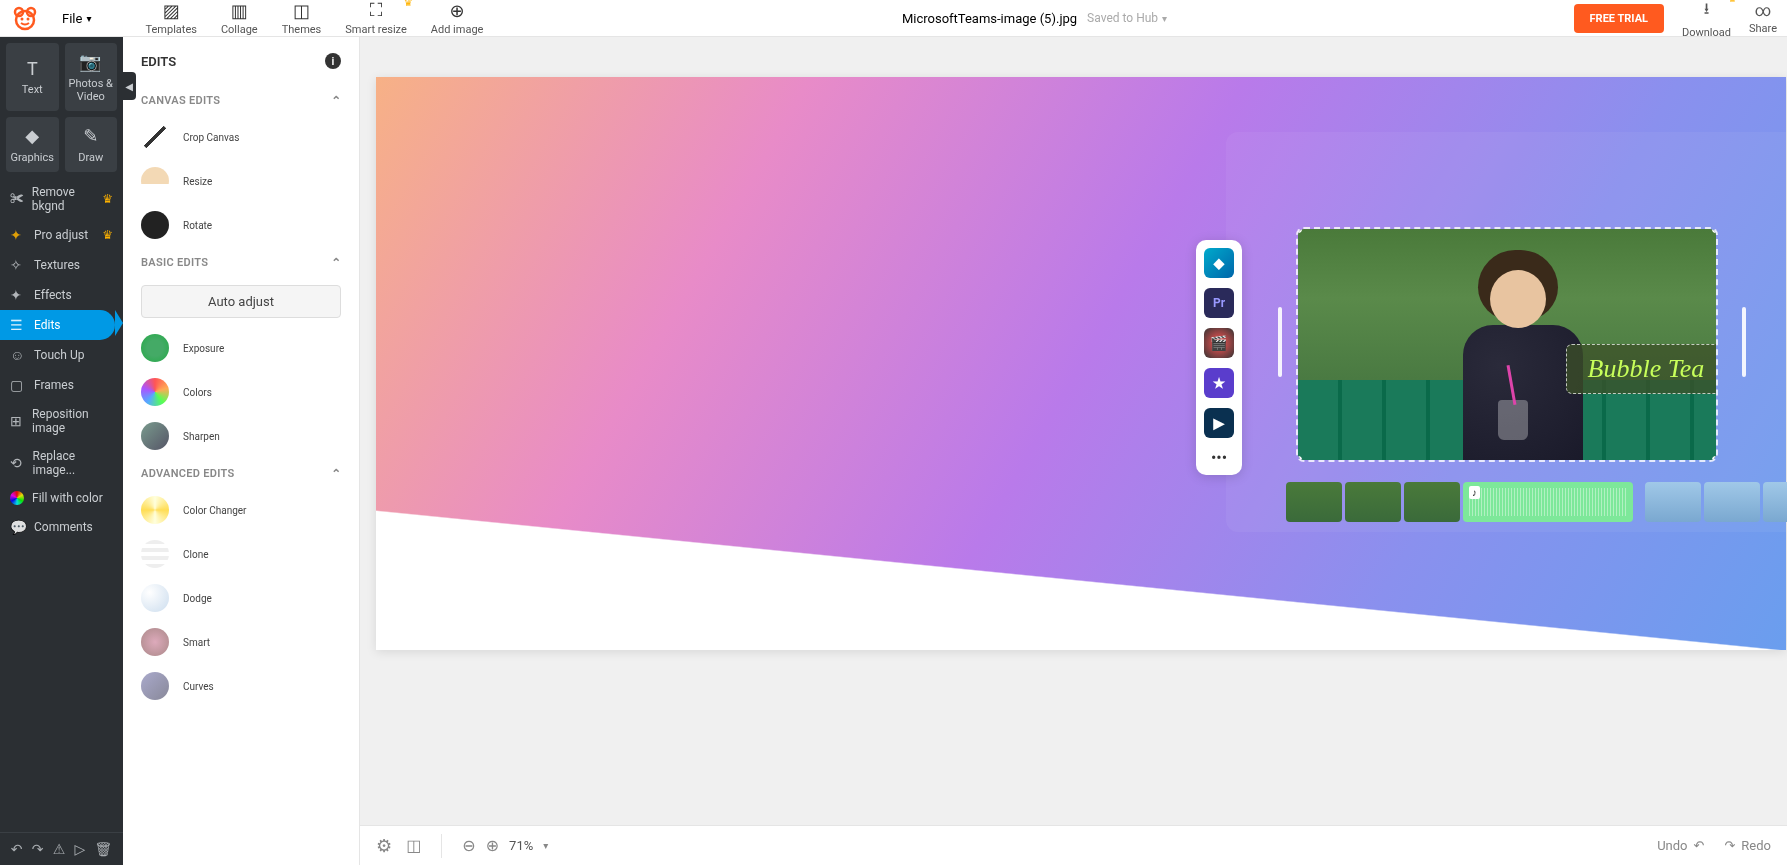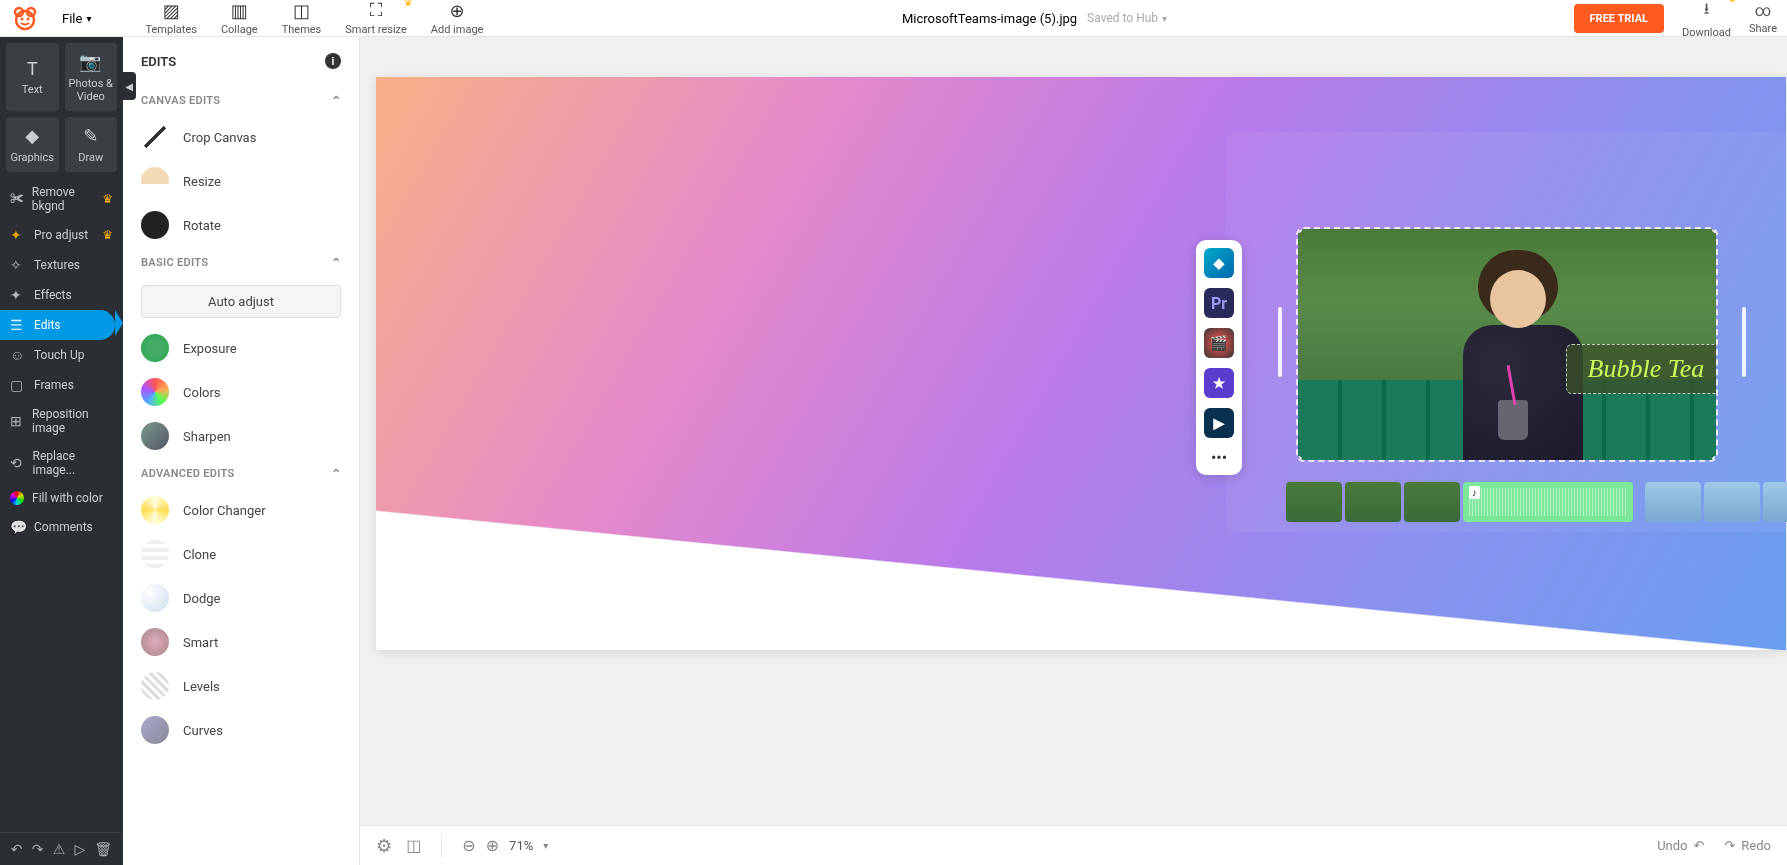--- a/index.html
+++ b/index.html
@@ -30,21 +30,21 @@
 .rail-item.active::after { content: ''; position: absolute; right: -8px; top: 0; bottom: 0; width: 0; height: 0; border-top: 13px solid transparent; border-bottom: 13px solid transparent; border-left: 8px solid #0099e5; }
 .rail-item .icon { width: 16px; font-size: 14px; opacity: 0.85; }
 .crown { color: #ffb300; font-size: 12px; margin-left: auto; }
 .rail-footer { margin-top: auto; display: flex; justify-content: space-around; padding: 8px 6px; border-top: 1px solid #3a3f44; }
 .rail-footer span { font-size: 14px; cursor: pointer; opacity: 0.8; }
 
 .panel { width: 237px; background: #fff; border-right: 1px solid #e5e5e5; overflow-y: auto; position: relative; }
 .panel-collapse { position: absolute; left: -1px; top: 35px; width: 14px; height: 28px; background: #2b2f33; border-radius: 0 4px 4px 0; display: flex; align-items: center; justify-content: center; color: #c9cdd1; cursor: pointer; font-size: 10px; z-index: 2; }
 .panel-head { display: flex; align-items: center; justify-content: space-between; padding: 16px 18px; font-size: 13px; font-weight: 600; color: #333; }
 .panel-section-head { display: flex; align-items: center; justify-content: space-between; padding: 8px 18px; font-size: 11px; font-weight: 600; color: #888; letter-spacing: 0.3px; cursor: pointer; }
-.panel-item { display: flex; align-items: center; gap: 14px; padding: 8px 18px; font-size: 13px; color: #444; cursor: pointer; }
+.panel-item { display: flex; align-items: center; gap: 14px; padding: 8px 18px; font-size: 10px; color: #444; cursor: pointer; }
 .panel-item .thumb { width: 28px; height: 28px; border-radius: 50%; background: #ccc; flex-shrink: 0; }
 .panel-item .thumb.crop { background: linear-gradient(135deg,#fff 45%,#333 45%,#333 55%,#fff 55%); }
 .panel-item .thumb.resize { background: linear-gradient(#f3d9b5,#f3d9b5 60%,#fff 60%); }
 .panel-item .thumb.rotate { background: #222; }
 .panel-item .thumb.exposure { background: radial-gradient(circle,#4a6 40%,#2a4 100%); }
 .panel-item .thumb.colors { background: conic-gradient(#f55,#fa5,#5f5,#5af,#a5f,#f55); }
 .panel-item .thumb.sharpen { background: linear-gradient(135deg,#7a9b8e,#556); }
 .panel-item .thumb.colorchanger { background: conic-gradient(#ffd,#fd5,#ffd,#fd5,#ffd); }
 .panel-item .thumb.clone { background: repeating-linear-gradient(0deg,#eee,#eee 4px,#fff 4px,#fff 8px); }
 .panel-item .thumb.dodge { background: radial-gradient(circle at 30% 30%,#fff,#cde); }
@@ -55,21 +55,21 @@
 
 .canvas-area { flex: 1; background: #f0f0f0; display: flex; flex-direction: column; overflow: hidden; }
 .canvas-viewport { flex: 1; overflow: hidden; position: relative; padding: 40px 0 0 16px; }
 .canvas-image { width: 1410px; height: 573px; background: linear-gradient(120deg,#f7b186 0%,#e88bc8 25%,#b97aea 50%,#8a90ee 75%,#6a9eee 100%); position: relative; box-shadow: 0 2px 10px rgba(0,0,0,0.1); }
 .canvas-word { position: absolute; left: 30px; top: 340px; font-size: 60px; font-weight: 500; color: rgba(255,255,255,0.9); }
 .canvas-diag { position: absolute; left: 0; right: 0; bottom: 0; height: 140px; background: linear-gradient(to top right, #fff 0%, #fff 49.5%, transparent 50%); }
 .ui-frame { position: absolute; right: 0; top: 55px; width: 560px; height: 400px; background: rgba(255,255,255,0.05); border-radius: 12px 0 0 12px; }
 .video-dock { position: absolute; left: -30px; top: 108px; width: 46px; background: #fff; border-radius: 10px; box-shadow: 0 2px 12px rgba(0,0,0,0.15); padding: 8px; display: flex; flex-direction: column; gap: 10px; align-items: center; }
 .dock-icon { width: 30px; height: 30px; border-radius: 6px; display: flex; align-items: center; justify-content: center; font-size: 14px; color: #fff; font-weight: bold; }
 .dock-filmora { background: linear-gradient(135deg,#0ac,#06a); }
-.dock-pr { background: #2a2a5a; color: #99f; font-size: 16px; }
+.dock-pr { background: #2a2a5a; color: #99f; font-size: 12px; }
 .dock-fcp { background: radial-gradient(circle,#f55,#333); }
 .dock-imovie { background: #5a3dcc; }
 .dock-ae { background: #0a3050; }
 .dock-more { width: 30px; text-align: center; color: #333; cursor: pointer; }
 .photo-main { position: absolute; left: 70px; top: 95px; width: 422px; height: 235px; border-radius: 8px; overflow: hidden; border: 2px dashed rgba(255,255,255,0.8); }
 .photo-bg { width: 100%; height: 100%; background: linear-gradient(#4a7a3a 0%,#5a8a4a 30%,#3a6a3a 100%); position: relative; }
 .bench { position: absolute; bottom: 0; left: 0; right: 0; height: 80px; background: repeating-linear-gradient(90deg,#1a7a5a,#1a7a5a 40px,#0a6a4a 40px,#0a6a4a 44px); }
 .person { position: absolute; left: 120px; bottom: 0; width: 180px; height: 220px; }
 .hair { position: absolute; top: 10px; left: 60px; width: 80px; height: 70px; background: #3a2a1a; border-radius: 40px 40px 35px 35px; }
 .face { position: absolute; top: 30px; left: 72px; width: 56px; height: 58px; background: #e8c4a0; border-radius: 50%; }
@@ -290,24 +290,20 @@
       <div class="thumb clone"></div>
       <span>Clone</span>
     </div>
     <div class="panel-item">
       <div class="thumb dodge"></div>
       <span>Dodge</span>
     </div>
     <div class="panel-item">
       <div class="thumb burn"></div>
       <span>Smart</span>
-    </div>
-    <div class="panel-item">
-      <div class="thumb levels"></div>
-      <span>Levels</span>
     </div>
     <div class="panel-item">
       <div class="thumb curves"></div>
       <span>Curves</span>
     </div>
   </div>
 
   <div class="canvas-area">
     <div class="canvas-viewport">
       <div class="canvas-image">

